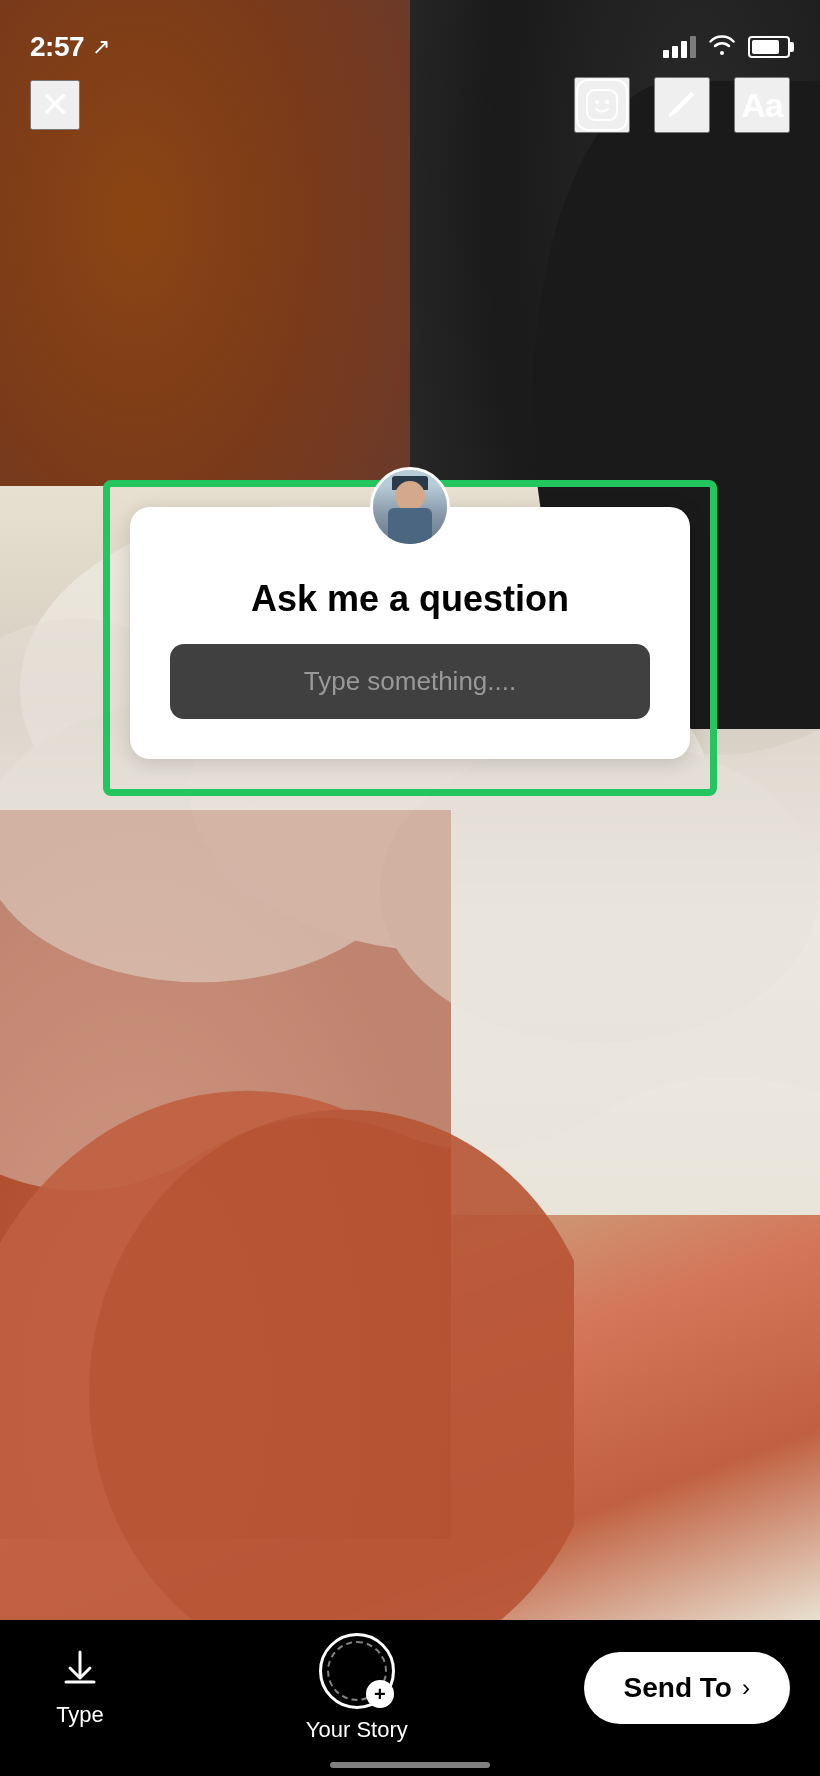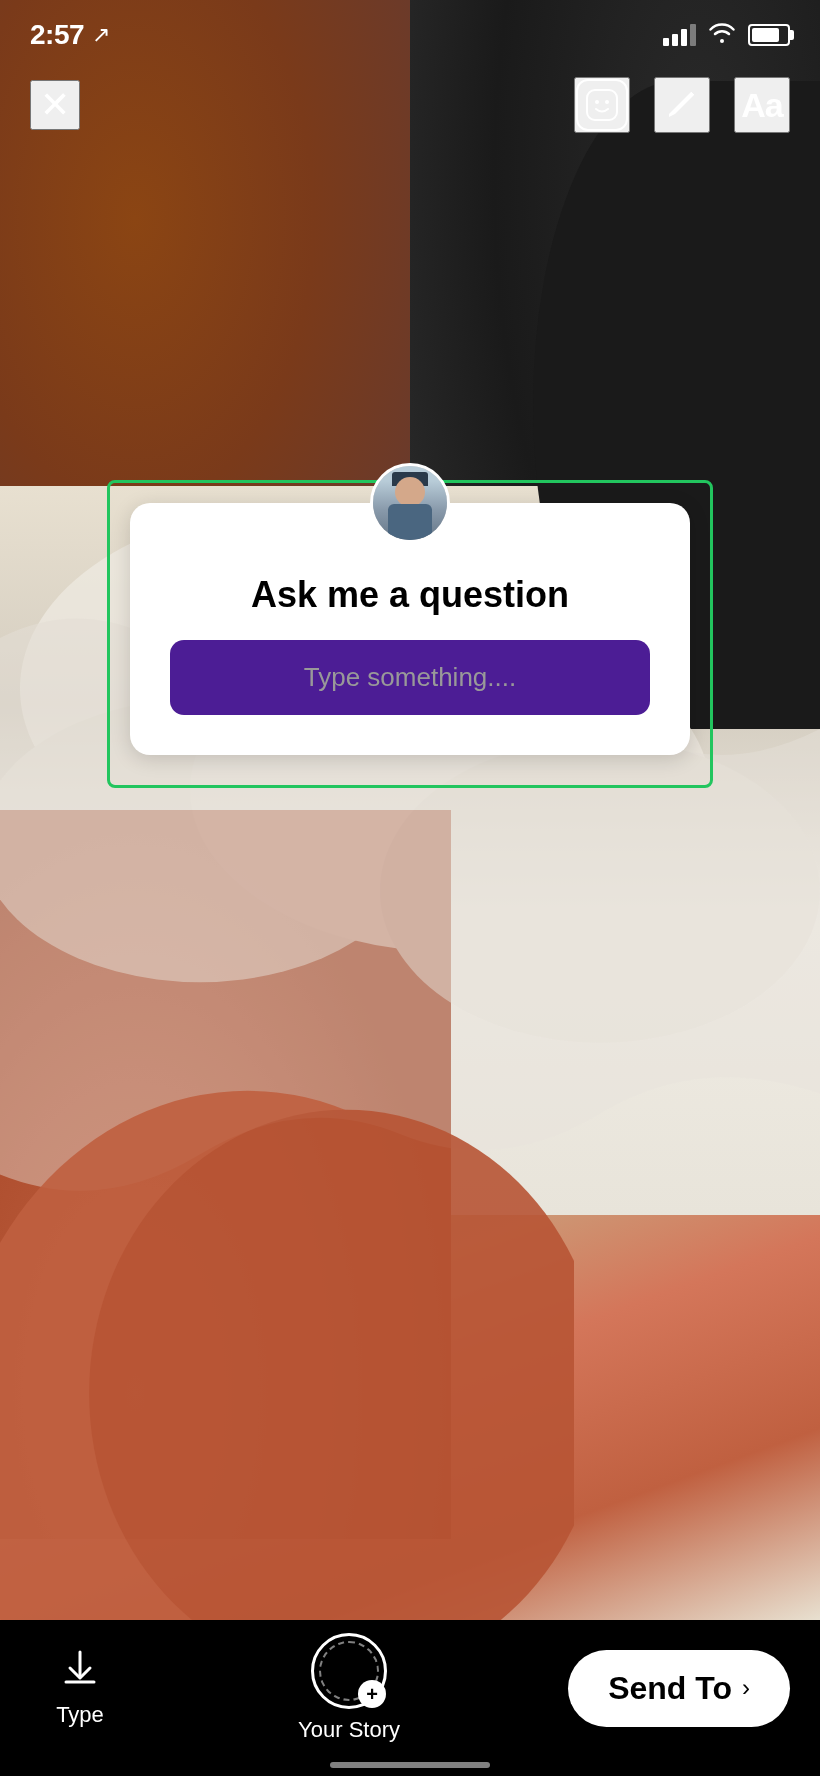--- a/index.html
+++ b/index.html
@@ -82,21 +82,21 @@
       right: 0;
       width: 35%;
       height: 40%;
       background: #1a1a1a;
       border-radius: 50% 0 0 50%;
     }
 
     
     .status-bar {
       position: absolute;
-      top: 0;
+      top: 12px;
       left: 0;
       width: 100%;
       height: 60px;
       display: flex;
       align-items: center;
       justify-content: space-between;
       padding: 10px 30px 0;
       z-index: 100;
     }
 
@@ -227,21 +227,21 @@
     
     .question-widget-container {
       position: absolute;
       top: 480px;
       left: 50%;
       transform: translateX(-50%);
       z-index: 50;
     }
 
     .red-border-box {
-      border: 3px solid #22c55e;
+      border: 7px solid #22c55e;
       border-radius: 8px;
       padding: 20px 20px 30px 20px;
       position: relative;
     }
 
     .question-card {
       background: #fff;
       border-radius: 20px;
       padding: 20px 40px 40px;
       width: 560px;
@@ -266,21 +266,21 @@
       text-align: center;
       font-size: 36px;
       font-weight: 700;
       color: #000;
       margin-top: 50px;
       margin-bottom: 24px;
       line-height: 1.2;
     }
 
     .question-input-box {
-      background: #4c1d95;
+      background: #404040;
       border-radius: 14px;
       padding: 22px 30px;
       text-align: center;
       margin-top: 22px;
     }
 
     .question-placeholder {
       color: #999;
       font-size: 26px;
     }
@@ -368,21 +368,21 @@
       background: #fff;
       border-radius: 50px;
       padding: 20px 40px;
       display: flex;
       align-items: center;
       gap: 10px;
       cursor: pointer;
     }
 
     .send-to-label {
-      font-size: 32px;
+      font-size: 28px;
       font-weight: 600;
       color: #000;
     }
 
     .send-to-chevron {
       font-size: 24px;
       color: #000;
     }
 
     

